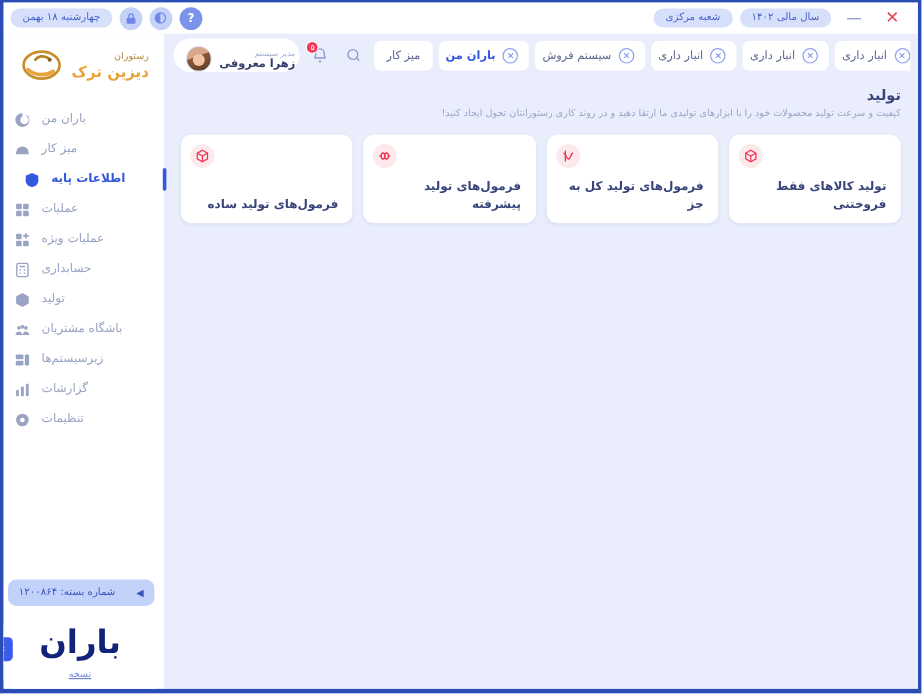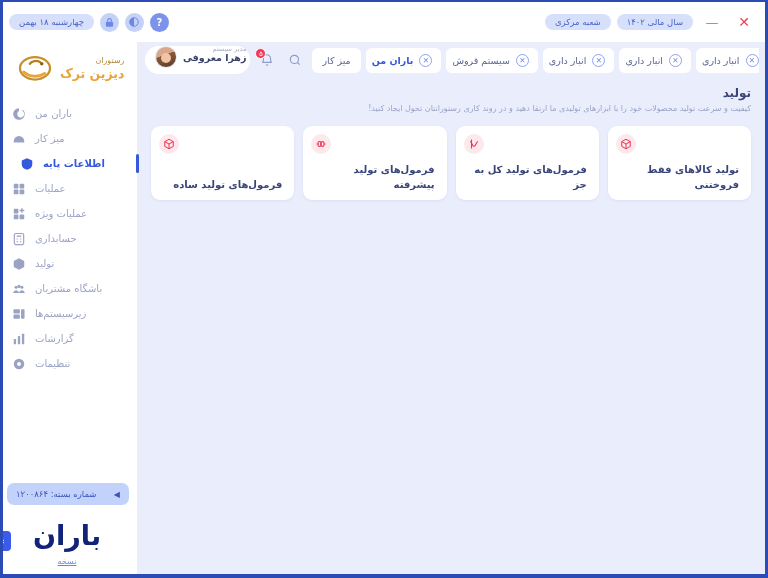--- a/index.html
+++ b/index.html
@@ -17,21 +17,21 @@
     border-top-width: 2px;
     border-bottom-width: 4px;
     position: relative;
     display: flex;
     flex-direction: column;
     overflow: hidden;
   }
 
   
   .titlebar {
-    height: 40px;
+    height: 26px;
     background: #ffffff;
     display: flex;
     align-items: center;
     flex-direction: row-reverse;
     justify-content: space-between;
     padding: 0 8px 0 6px;
     flex: 0 0 auto;
     position: relative;
     z-index: 20;
     gap: 32px;
@@ -171,21 +171,21 @@
     padding: 0 6px 0 8px;
     gap: 6px;
   }
 
   .user-chip {
     background: #ffffff;
     border-radius: 16px;
     height: 28px;
     display: flex;
     flex-direction: row-reverse;
-    align-items: flex-start;
+    align-items: flex-end;
     gap: 6px;
     padding: 0 4px 0 10px;
     flex: 0 0 auto;
   }
   .avatar {
     width: 22px; height: 22px; border-radius: 50%;
     background: linear-gradient(160deg,#d9a88a 40%,#8a5a3c 41%,#5c3a26 100%);
     border: 1px solid #e6e9f7;
     position: relative; overflow: hidden; flex: 0 0 22px;
   }

